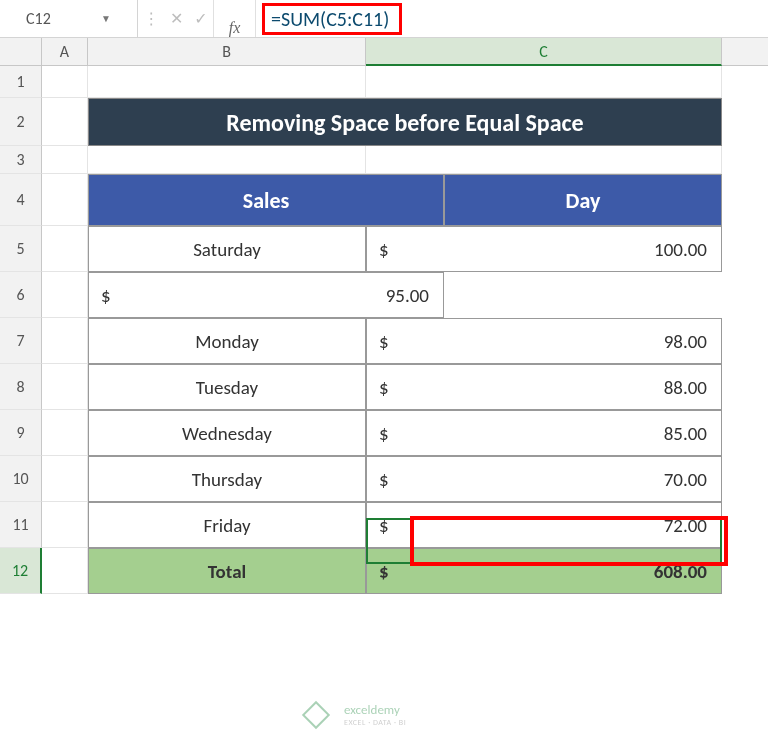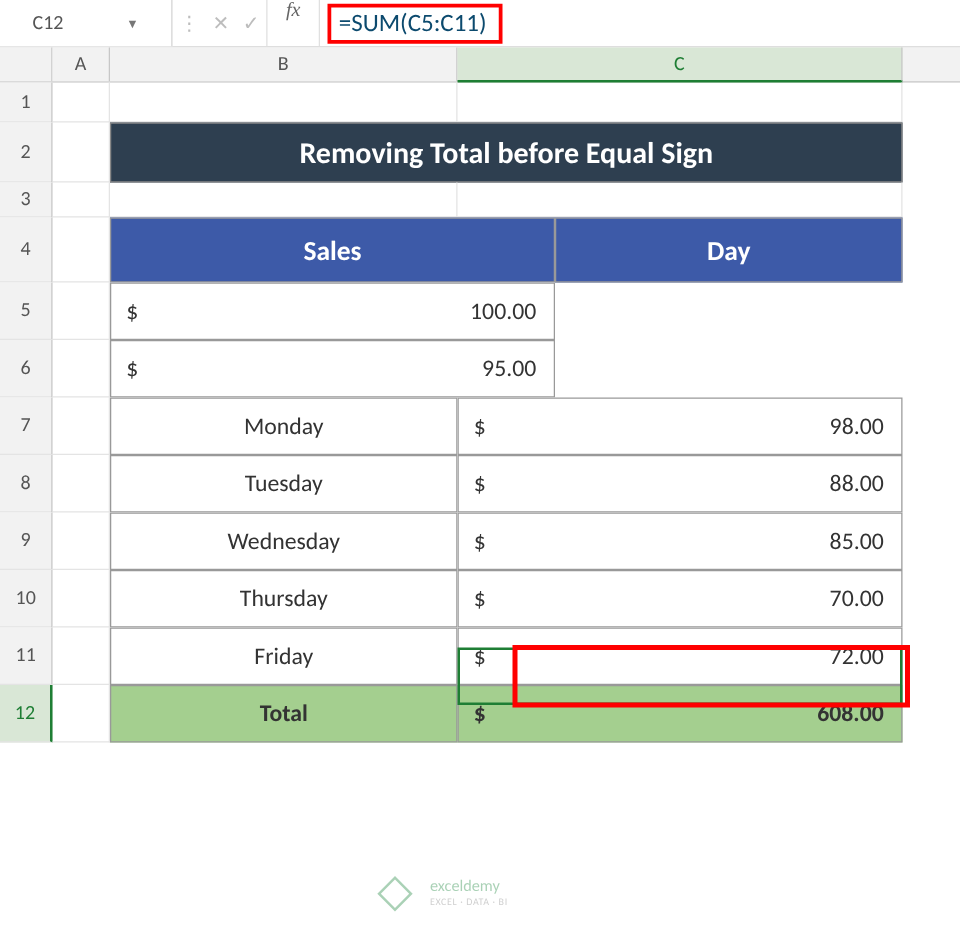--- a/index.html
+++ b/index.html
@@ -44,21 +44,21 @@
     display: flex;
     align-items: center;
     justify-content: space-around;
     border-right: 1px solid #e0e0e0;
   }
   .fb-icon { color: #bdbdbd; font-size: 16px; display:flex; align-items:center; justify-content:center; }
   .fb-fx {
     width: 42px;
     height: 100%;
     display: flex;
-    align-items: flex-start;
+    align-items: flex-end;
     justify-content: center;
     font-style: italic;
     font-family: 'Times New Roman', serif;
     color: #666;
     border-right: 1px solid #e0e0e0;
   }
   .formula-box {
     flex: 1;
     height: 100%;
     display: flex;
@@ -262,21 +262,21 @@
     <div class="cell col-B"></div>
     <div class="cell col-C"></div>
   </div>
 
   <div class="row r2">
     <div class="row-head">
         <span>2</span>
       </div>
     <div class="cell col-A"></div>
     <div class="cell title-cell">
-        <span>Removing Total before Equal Sign</span>
+        <span>Removing Space before Equal Space</span>
       </div>
   </div>
 
   <div class="row r3">
     <div class="row-head">
         <span>3</span>
       </div>
     <div class="cell col-A"></div>
     <div class="cell col-B"></div>
     <div class="cell col-C"></div>
@@ -293,20 +293,23 @@
     <div class="cell tbl-head col-B">
         <span>Day</span>
       </div>
   </div>
 
   <div class="row rN">
     <div class="row-head">
         <span>5</span>
       </div>
     <div class="cell col-A"></div>
+    <div class="cell day-cell col-B">
+        <span>Saturday</span>
+      </div>
     <div class="cell sales-cell col-C">
         <span class="cur">$</span>
         <span class="val">100.00</span>
       </div>
   </div>
 
   <div class="row rN">
     <div class="row-head">
         <span>6</span>
       </div>

